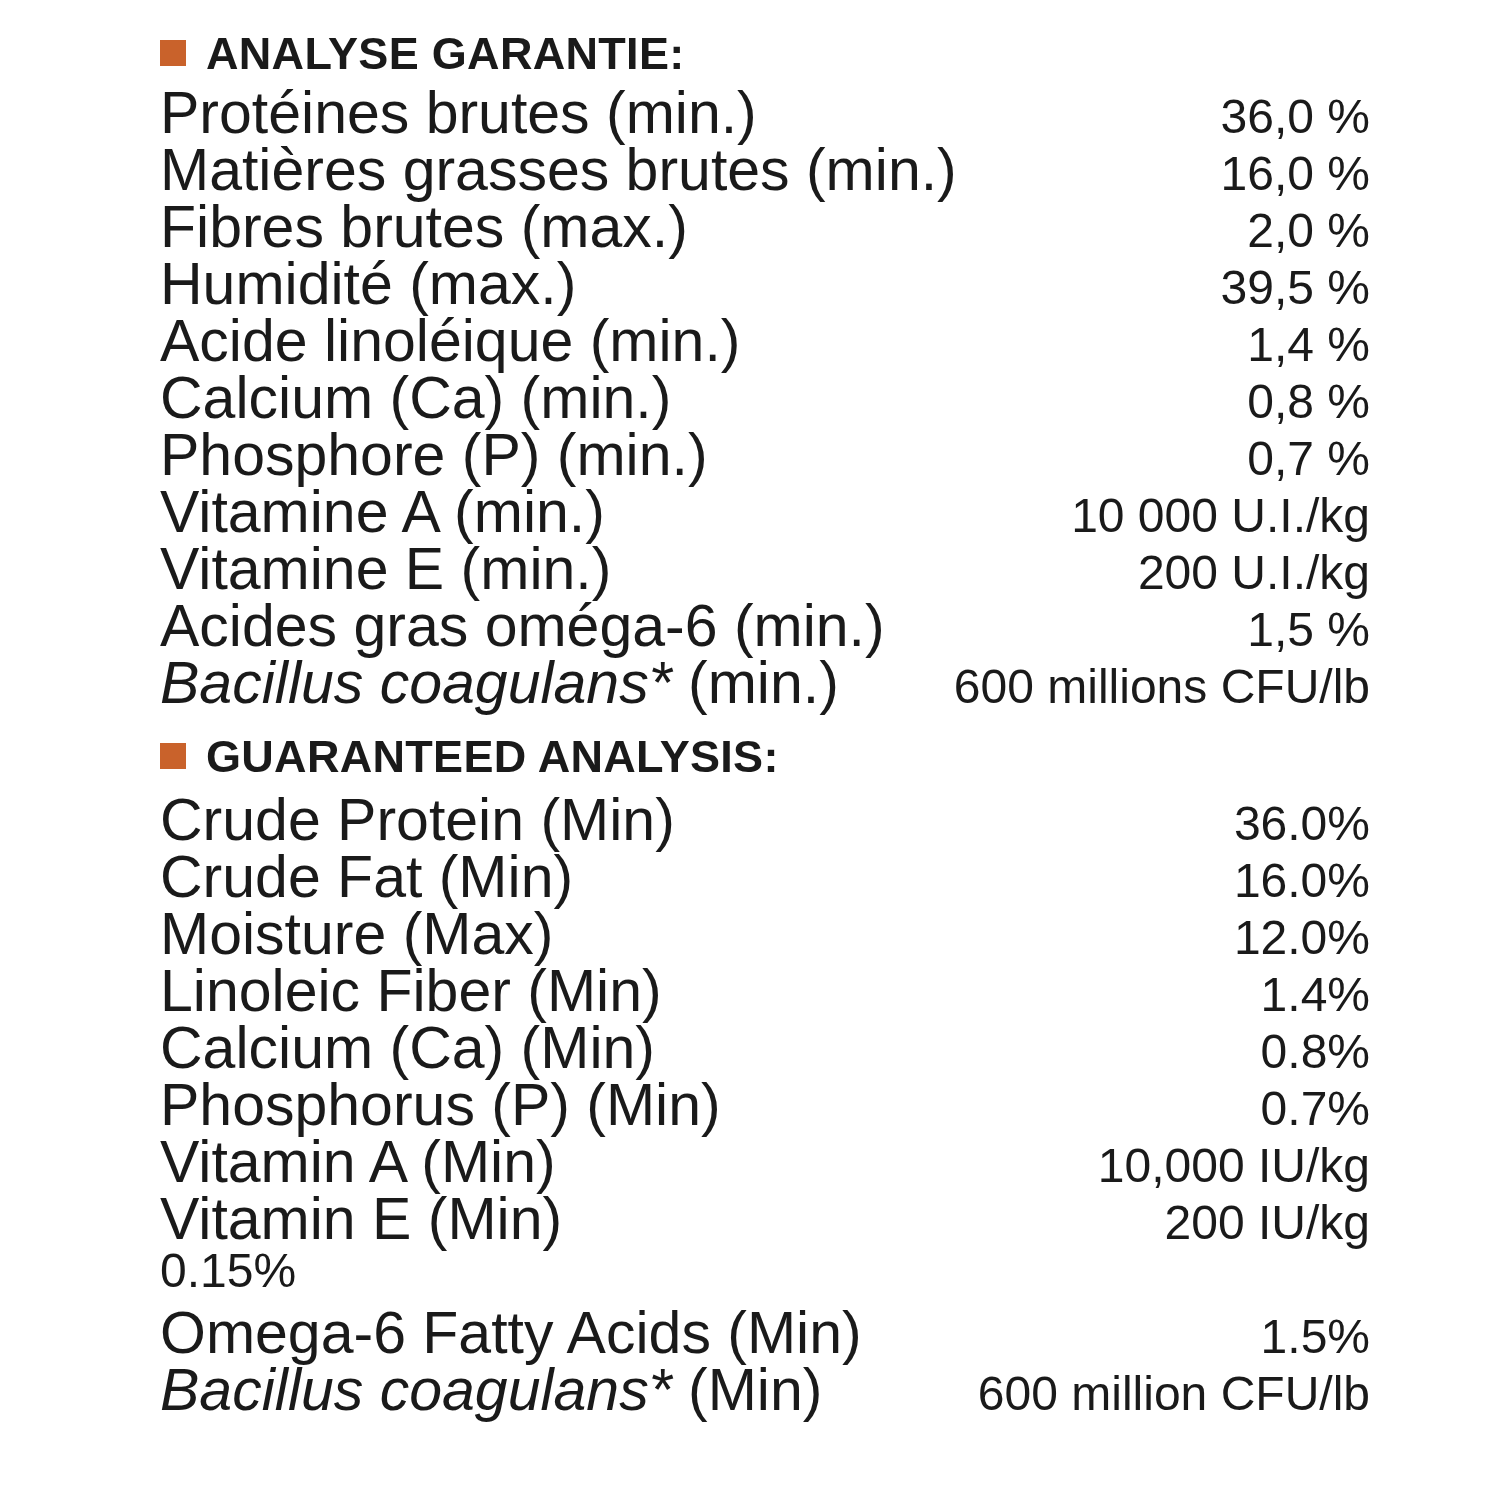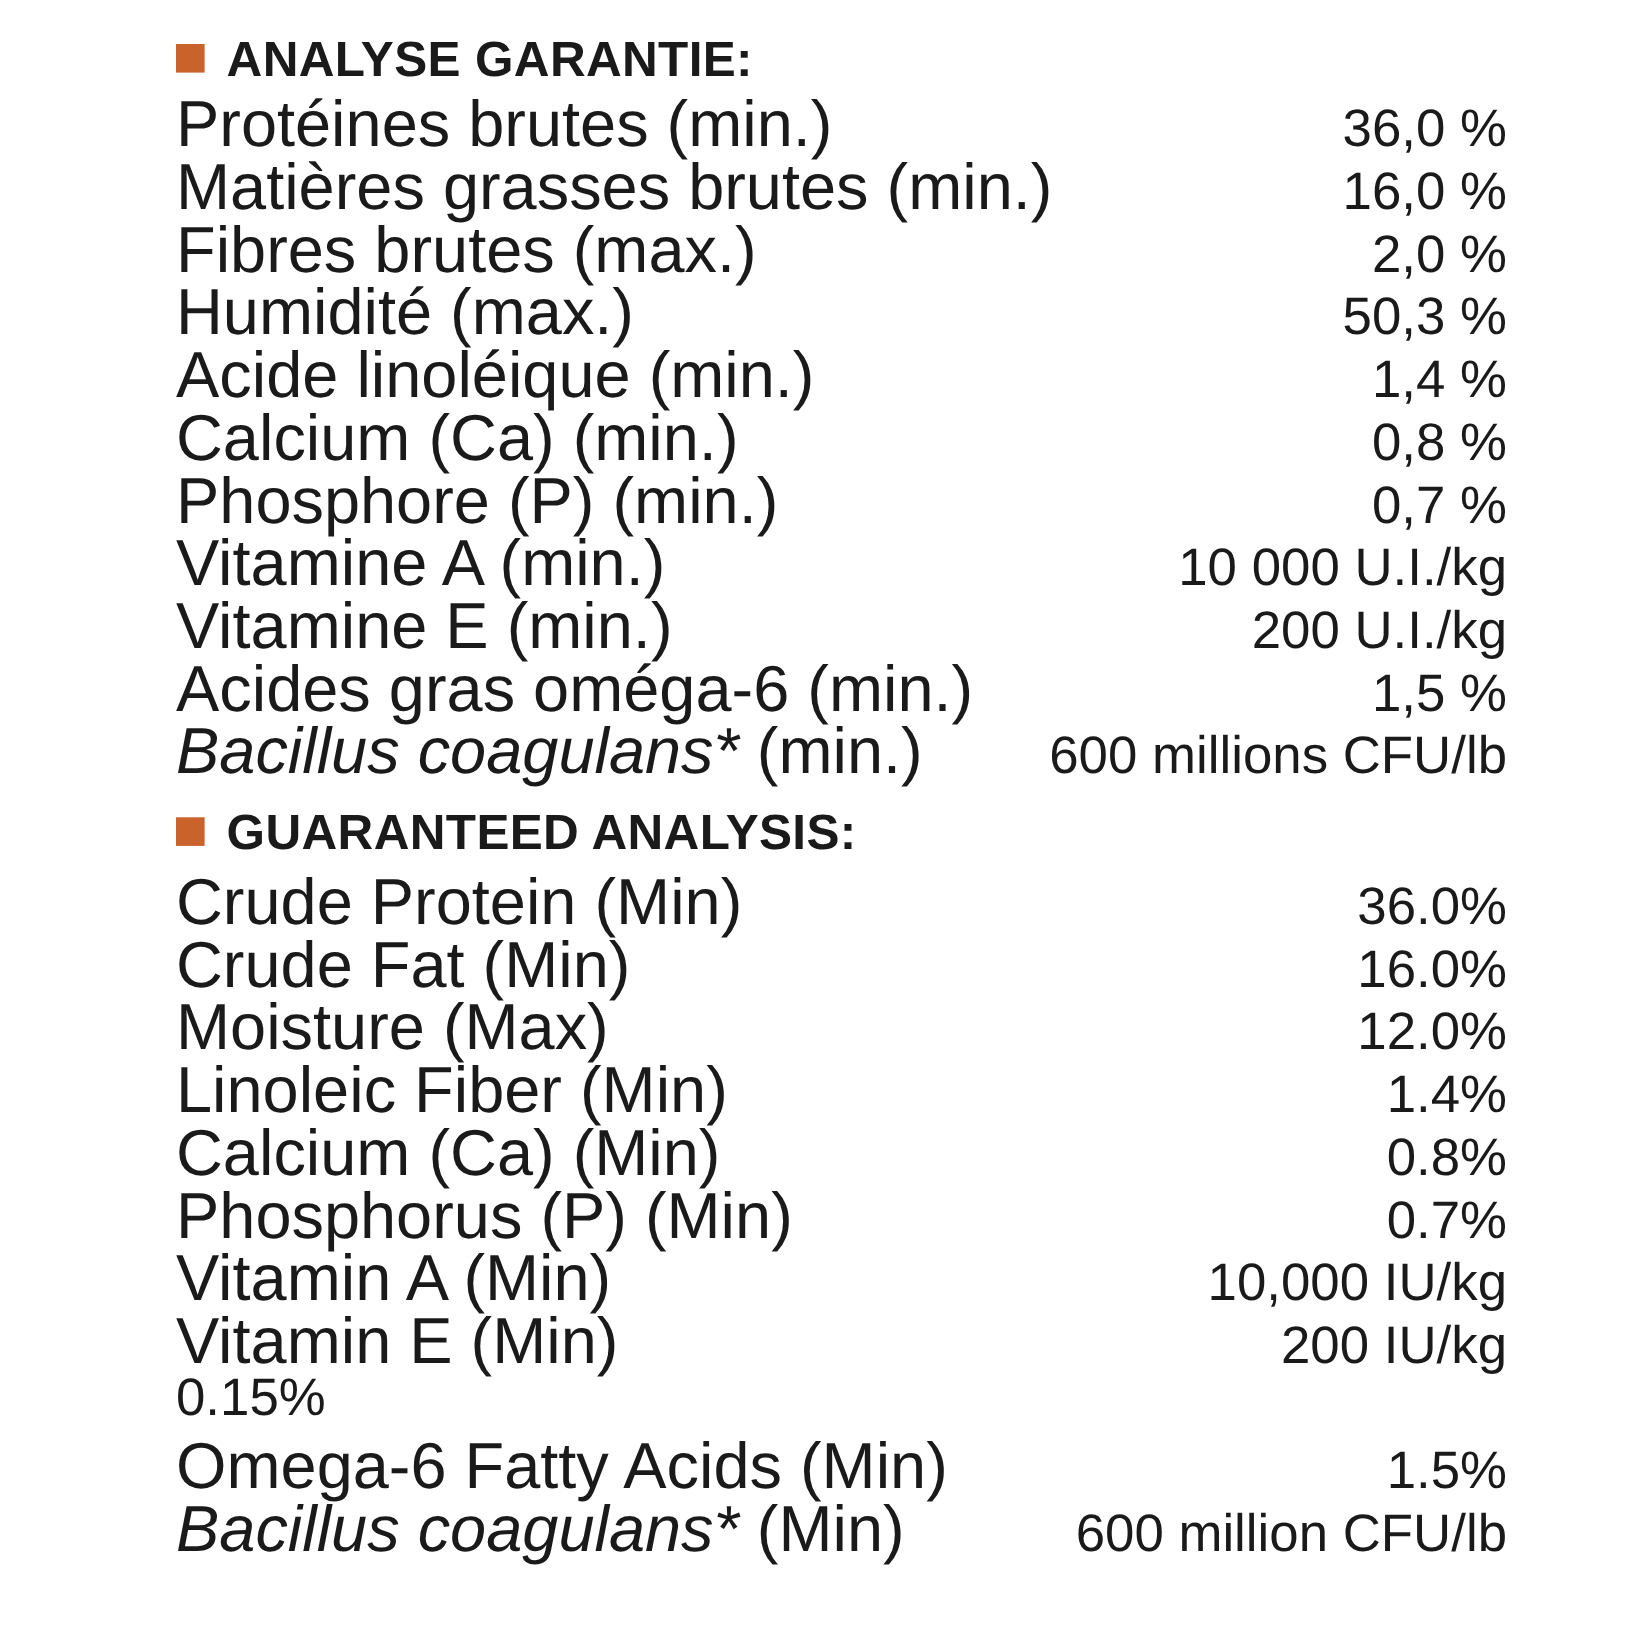--- a/index.html
+++ b/index.html
@@ -98,21 +98,21 @@
       <div class="row">
         <span class="label">Matières grasses brutes (min.)</span>
         <span class="value">16,0 %</span>
       </div>
       <div class="row">
         <span class="label">Fibres brutes (max.)</span>
         <span class="value">2,0 %</span>
       </div>
       <div class="row">
         <span class="label">Humidité (max.)</span>
-        <span class="value">50,3 %</span>
+        <span class="value">39,5 %</span>
       </div>
       <div class="row">
         <span class="label">Acide linoléique (min.)</span>
         <span class="value">1,4 %</span>
       </div>
       <div class="row">
         <span class="label">Calcium (Ca) (min.)</span>
         <span class="value">0,8 %</span>
       </div>
       <div class="row">

